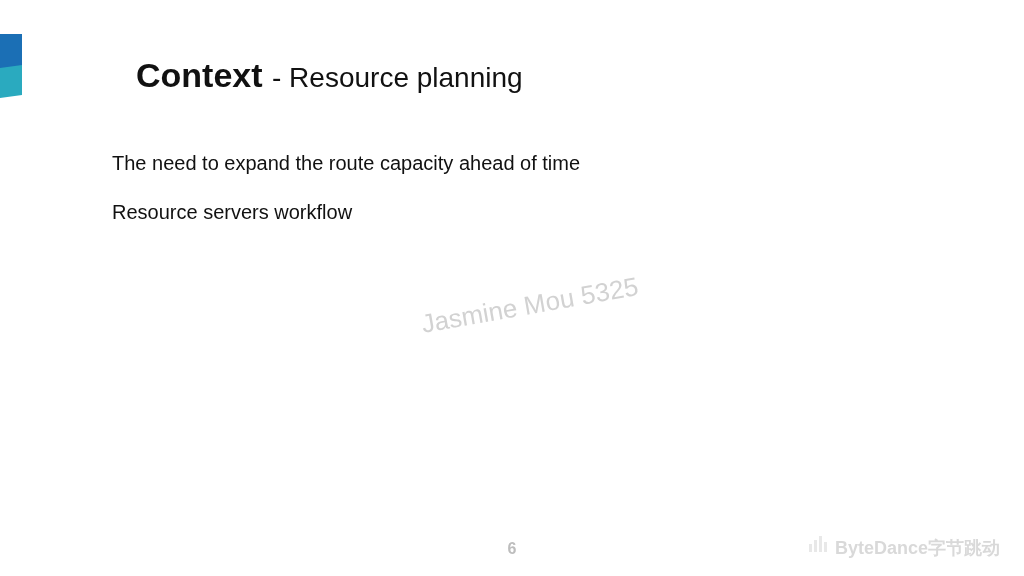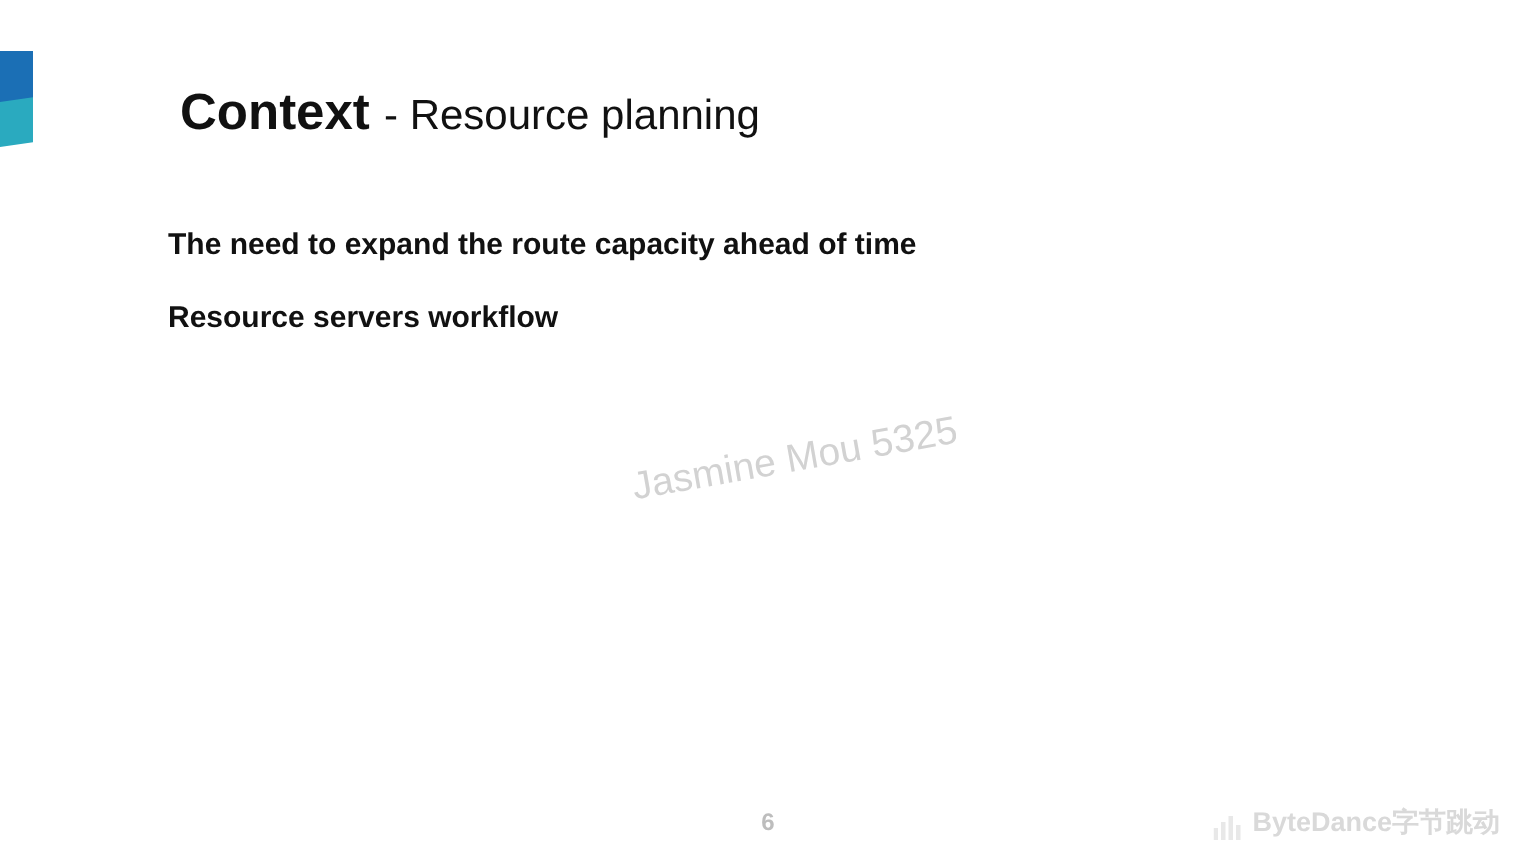--- a/index.html
+++ b/index.html
@@ -28,39 +28,39 @@
   .accent .bot {
     width: 22px;
     height: 30px;
     background: #2aaabf;
     margin-top: -6px;
     transform: skewY(-8deg);
     transform-origin: left top;
   }
   .title {
     position: absolute;
-    left: 120px;
+    left: 136px;
     top: 56px;
     font-size: 34px;
     color: #111;
   }
   .title .strong {
     font-weight: 800;
   }
   .title .sub {
     font-weight: 400;
     font-size: 28px;
   }
   .body {
     position: absolute;
     left: 112px;
     top: 150px;
     width: 780px;
     font-size: 20px;
-    font-weight: 700;
+    font-weight: 400;
     color: #111;
     line-height: 1.35;
   }
   .body .section {
     margin-bottom: 22px;
   }
   .body ul {
     margin: 2px 0 0 0;
     padding-left: 26px;
     list-style-type: disc;
@@ -88,21 +88,21 @@
     font-weight: 700;
   }
   .brand {
     position: absolute;
     right: 24px;
     bottom: 16px;
     color: #d9d9d9;
     font-size: 18px;
     font-weight: 600;
     display: flex;
-    align-items: flex-end;
+    align-items: flex-start;
     gap: 6px;
   }
   .brand svg { opacity: 0.6; }
 </style>
 </head>
 <body>
 
 <div class="accent">
   <div class="top"></div>
   <div class="bot"></div>

